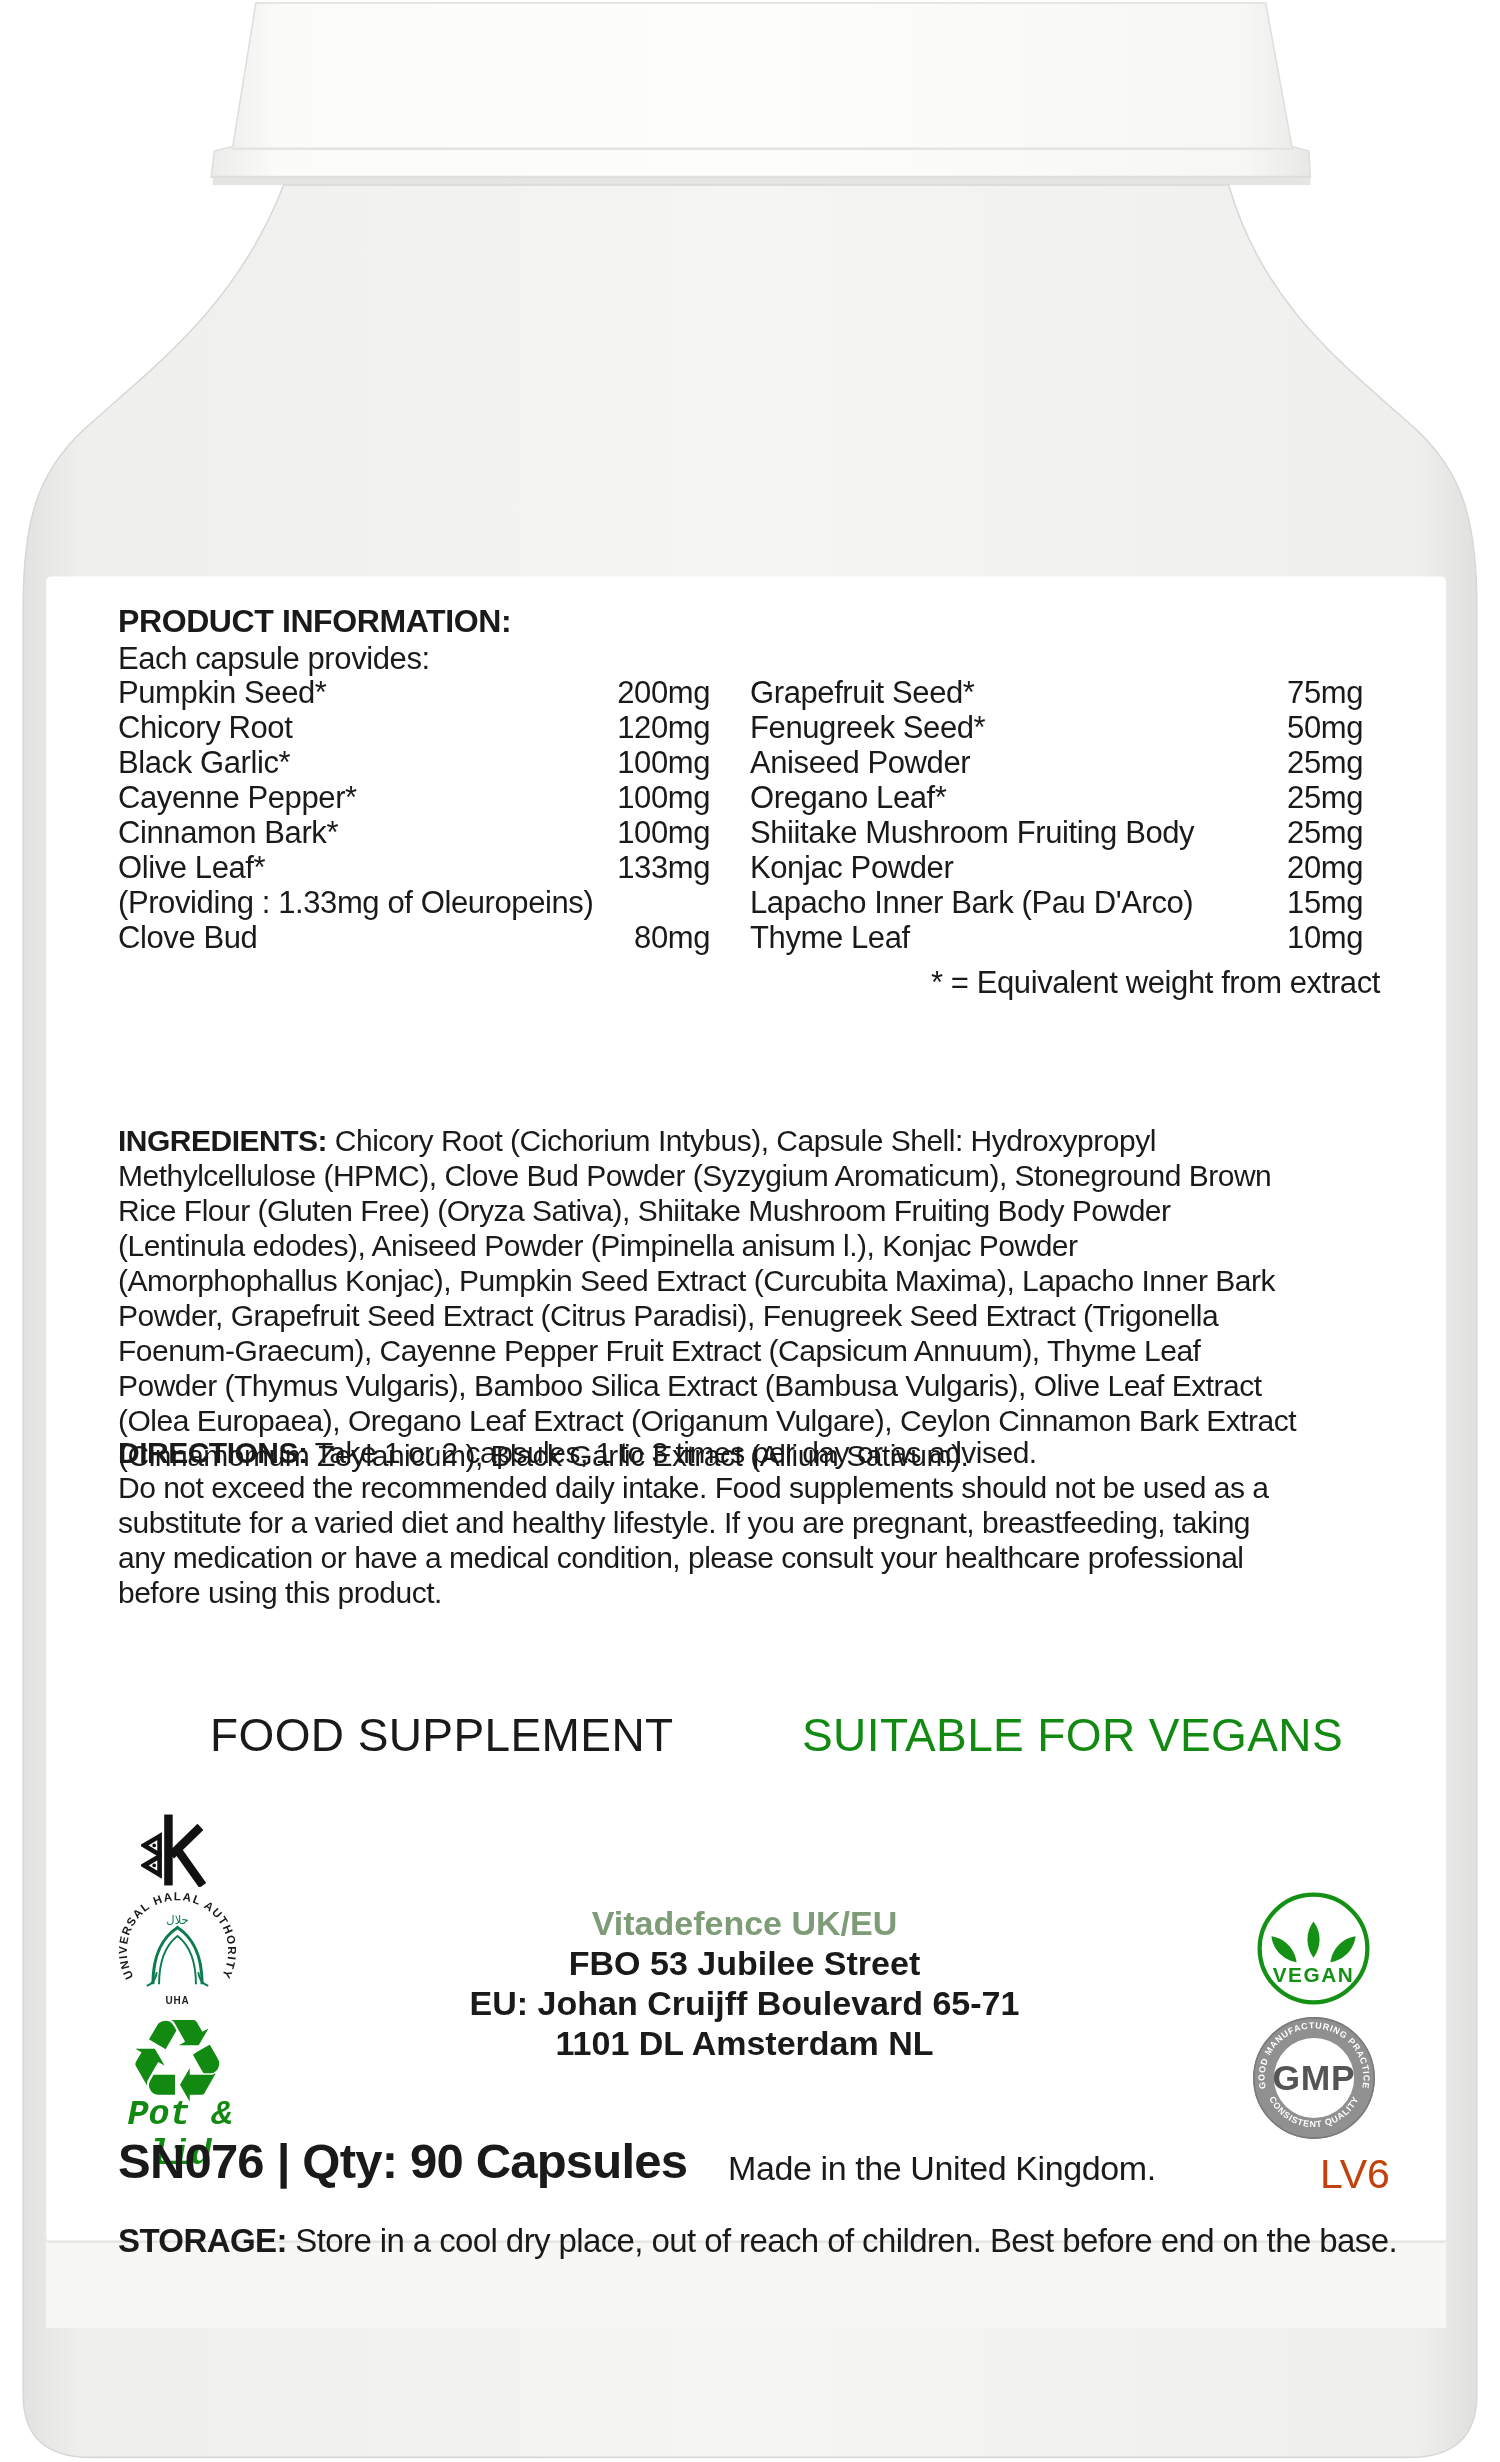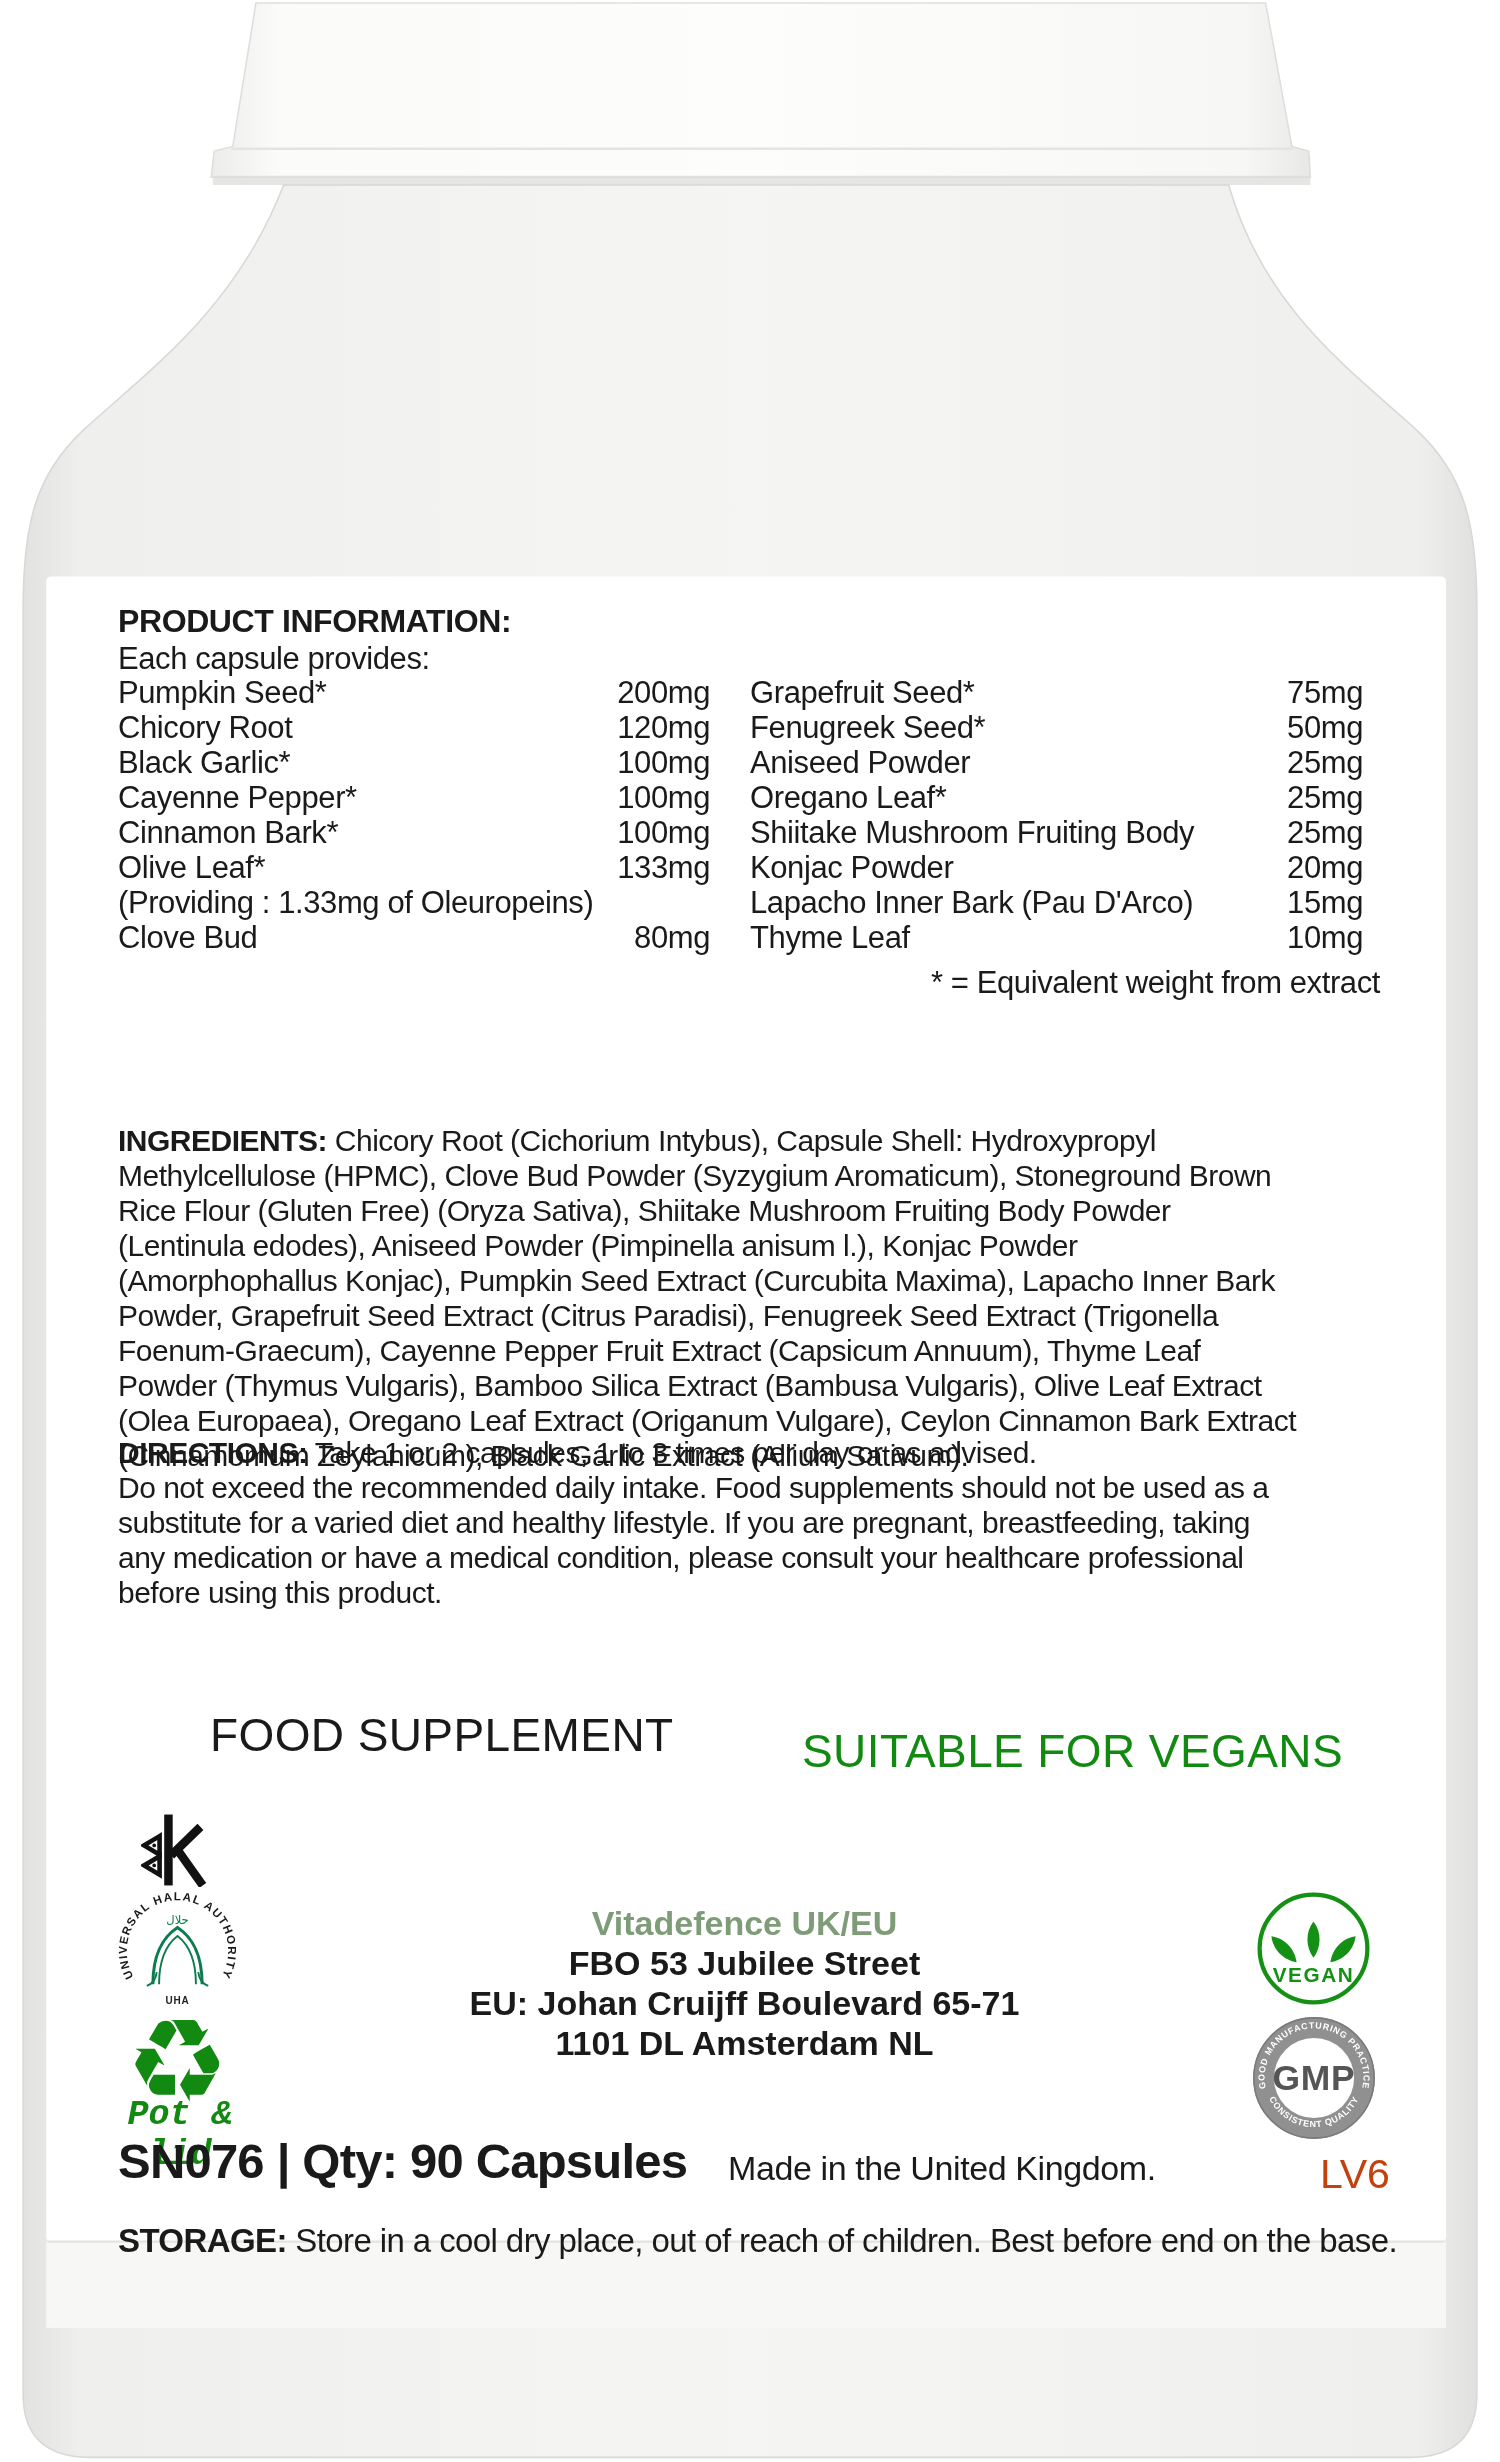--- a/index.html
+++ b/index.html
@@ -14,21 +14,21 @@
   .prow{display:grid;grid-template-columns:463px 129px 40px 493px 120px;}
   .prow .lv,.prow .rv{text-align:right;}
   .prow.span .ln{grid-column:1 / span 2;}
   .eqnote{left:118px;top:965px;width:1262px;text-align:right;font-size:31px;letter-spacing:-0.4px;}
   
   .para{left:118px;width:1365px;font-size:30px;line-height:35px;letter-spacing:-0.5px;white-space:pre-line;}
   .ingredients{top:1093px;}
   .directions{top:1405px;}
   
   .foodsupp{left:210px;top:1708px;font-size:46px;letter-spacing:0.4px;}
-  .vegansupp{left:802px;top:1708px;font-size:46px;letter-spacing:0.4px;color:#128a12;margin-top:16px;}
+  .vegansupp{left:802px;top:1708px;font-size:46px;letter-spacing:0.4px;color:#128a12;}
   
   .kosher{left:141px;top:1813px;}
   .halal{left:116px;top:1889px;}
   .recycle{left:112px;top:2001px;}
   .potlid{left:99px;top:2095px;width:162px;text-align:center;font-family:Liberation Mono, monospace;
           font-style:italic;font-weight:bold;font-size:35px;color:#128a12;}
   .veganbadge{left:1255px;top:1890px;}
   .gmpbadge{left:1250px;top:2014px;}
   
   .address{left:355px;top:1903px;width:779px;text-align:center;font-size:34px;font-weight:bold;line-height:40px;}

